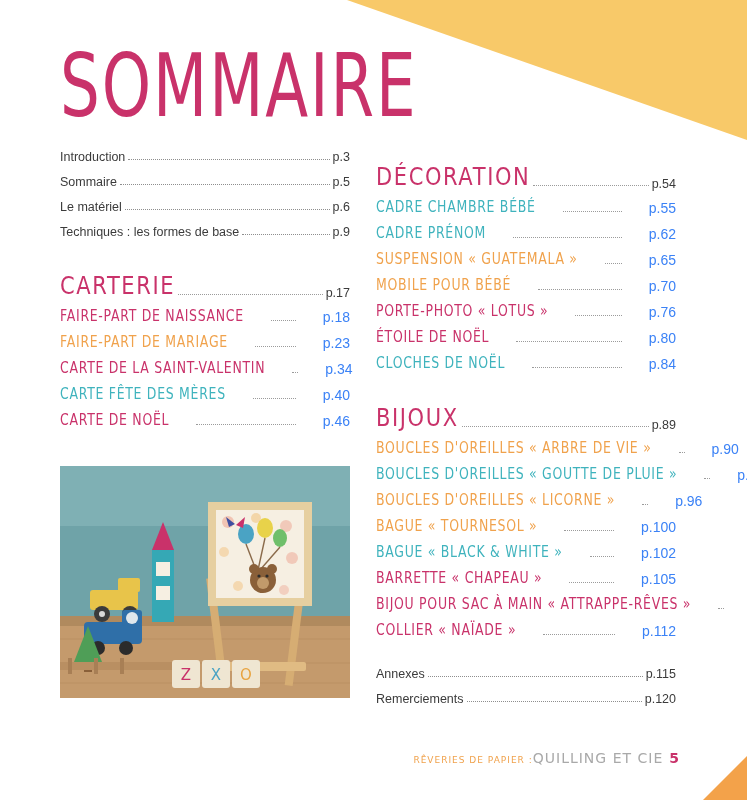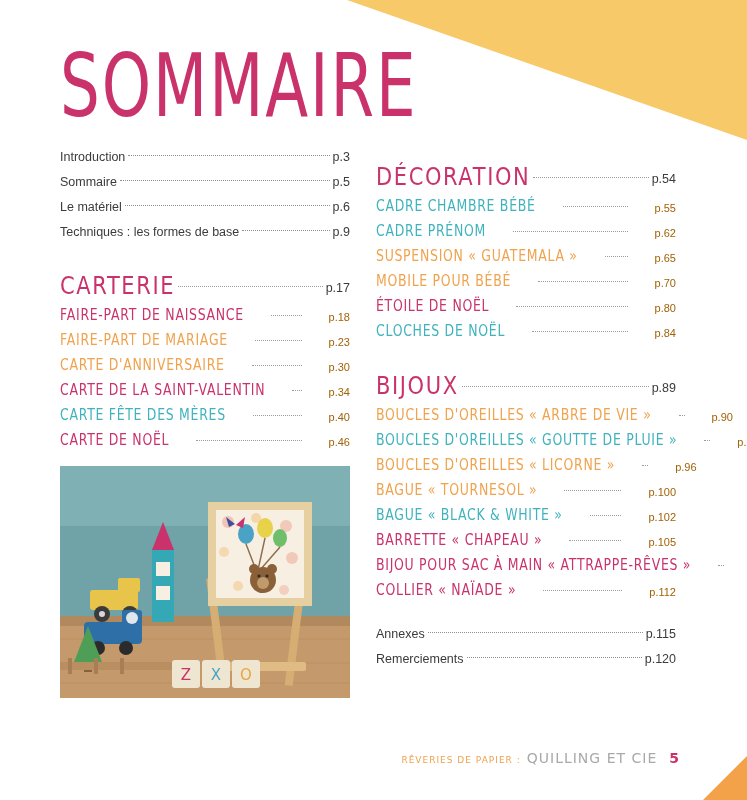--- a/index.html
+++ b/index.html
@@ -70,21 +70,21 @@
   .col-right {
     position: absolute;
     left: 376px;
     top: 167px;
     width: 300px;
   }
 
   
   .toc-row {
     display: flex;
-    align-items: center;
+    align-items: flex-end;
     width: 100%;
     margin-bottom: 5px;
   }
   .toc-label {
     white-space: nowrap;
     flex: 0 0 auto;
   }
   .toc-dots {
     flex: 1 1 auto;
     border-bottom: 1px dotted #9b9b9b;
@@ -137,22 +137,22 @@
   .hand .toc-label {
     font-family: "DejaVu Sans", sans-serif;
     font-size: 12.5px;
     letter-spacing: 0.7px;
     transform: scaleY(1.22);
     transform-origin: left bottom;
     display: inline-block;
   }
   .hand .toc-page {
     font-family: "Liberation Sans", sans-serif;
-    font-size: 11px;
-    color: #a16207;
+    font-size: 14px;
+    color: #3b82f6;
   }
   .hand .toc-row {
     margin-bottom: 10px;
     gap: 24px;
   }
 
   .block-gap {
     height: 26px;
   }
   .block-gap-sm {
@@ -173,21 +173,21 @@
     display: block;
   }
 
   
   .footer {
     position: absolute;
     right: 68px;
     bottom: 34px;
     display: flex;
     align-items: baseline;
-    gap: 6px;
+    gap: 0;
   }
   .footer-brand1 {
     font-family: "DejaVu Sans", sans-serif;
     font-size: 9px;
     letter-spacing: 1px;
     color: #f0a24c;
   }
   .footer-brand2 {
     font-family: "DejaVu Sans", sans-serif;
     font-size: 14px;
@@ -249,25 +249,20 @@
     <div class="hand">
       <div class="toc-row">
         <span class="toc-label" style="color: rgb(201, 50, 106);">FAIRE-PART DE NAISSANCE</span>
         <span class="toc-dots"></span>
         <span class="toc-page">p.18</span>
       </div>
       <div class="toc-row">
         <span class="toc-label" style="color: rgb(240, 162, 76);">FAIRE-PART DE MARIAGE</span>
         <span class="toc-dots"></span>
         <span class="toc-page">p.23</span>
-      </div>
-      <div class="toc-row">
-        <span class="toc-label" style="color: rgb(240, 162, 76);">CARTE D'ANNIVERSAIRE</span>
-        <span class="toc-dots"></span>
-        <span class="toc-page">p.30</span>
       </div>
       <div class="toc-row">
         <span class="toc-label" style="color: rgb(201, 50, 106);">CARTE DE LA SAINT-VALENTIN</span>
         <span class="toc-dots"></span>
         <span class="toc-page">p.34</span>
       </div>
       <div class="toc-row">
         <span class="toc-label" style="color: rgb(63, 179, 189);">CARTE FÊTE DES MÈRES</span>
         <span class="toc-dots"></span>
         <span class="toc-page">p.40</span>
@@ -386,20 +381,25 @@
         <span class="toc-label" style="color: rgb(240, 162, 76);">SUSPENSION « GUATEMALA »</span>
         <span class="toc-dots"></span>
         <span class="toc-page">p.65</span>
       </div>
       <div class="toc-row">
         <span class="toc-label" style="color: rgb(240, 162, 76);">MOBILE POUR BÉBÉ</span>
         <span class="toc-dots"></span>
         <span class="toc-page">p.70</span>
       </div>
       <div class="toc-row">
+        <span class="toc-label" style="color: rgb(201, 50, 106);">PORTE-PHOTO « LOTUS »</span>
+        <span class="toc-dots"></span>
+        <span class="toc-page">p.76</span>
+      </div>
+      <div class="toc-row">
         <span class="toc-label" style="color: rgb(201, 50, 106);">ÉTOILE DE NOËL</span>
         <span class="toc-dots"></span>
         <span class="toc-page">p.80</span>
       </div>
       <div class="toc-row">
         <span class="toc-label" style="color: rgb(63, 179, 189);">CLOCHES DE NOËL</span>
         <span class="toc-dots"></span>
         <span class="toc-page">p.84</span>
       </div>
     </div>

